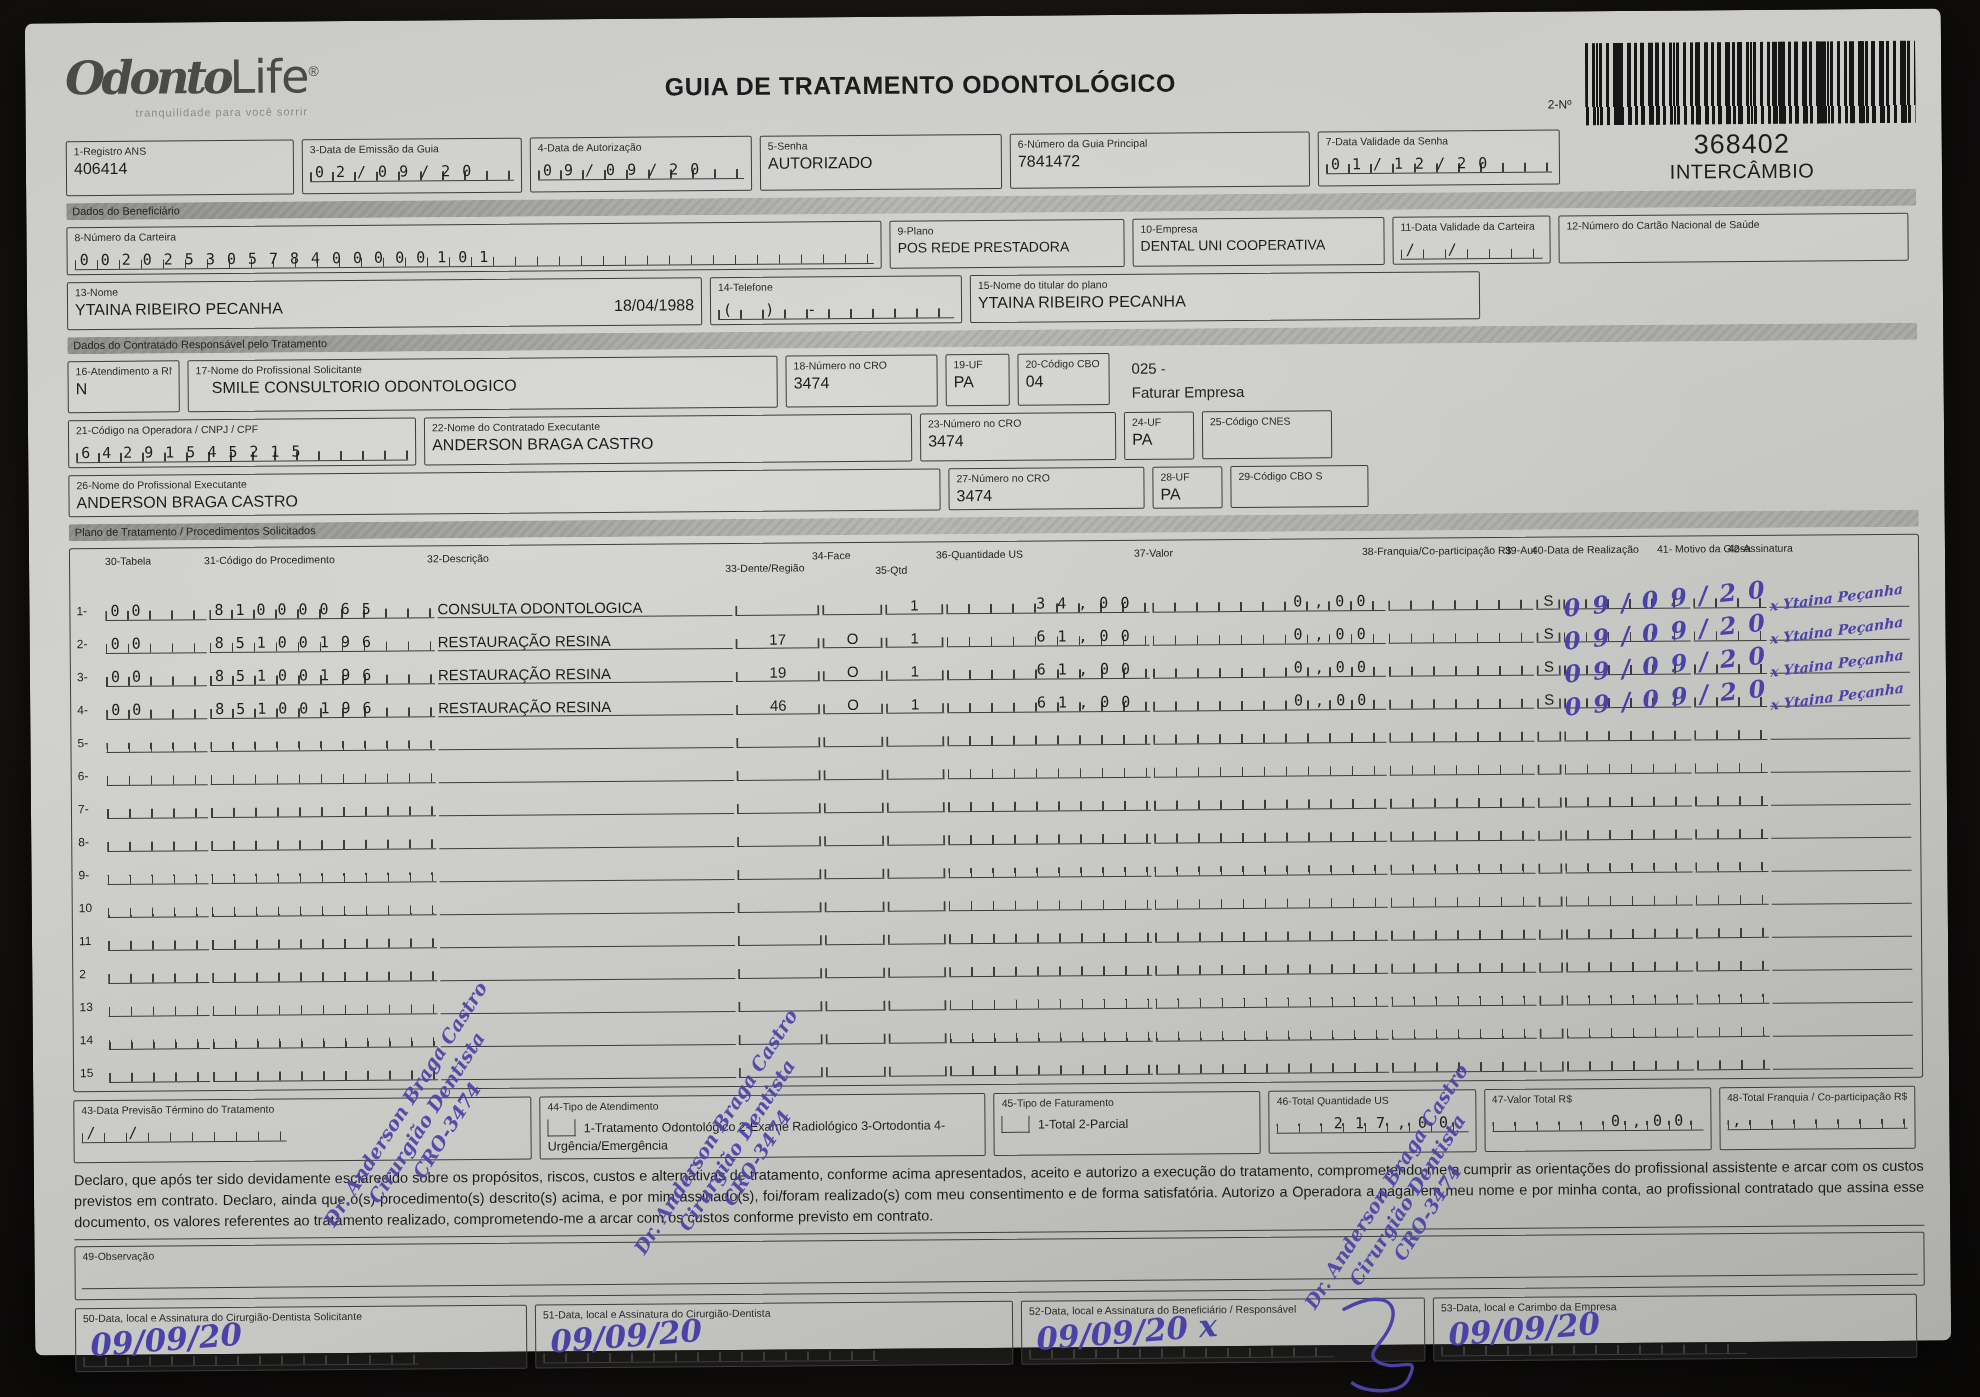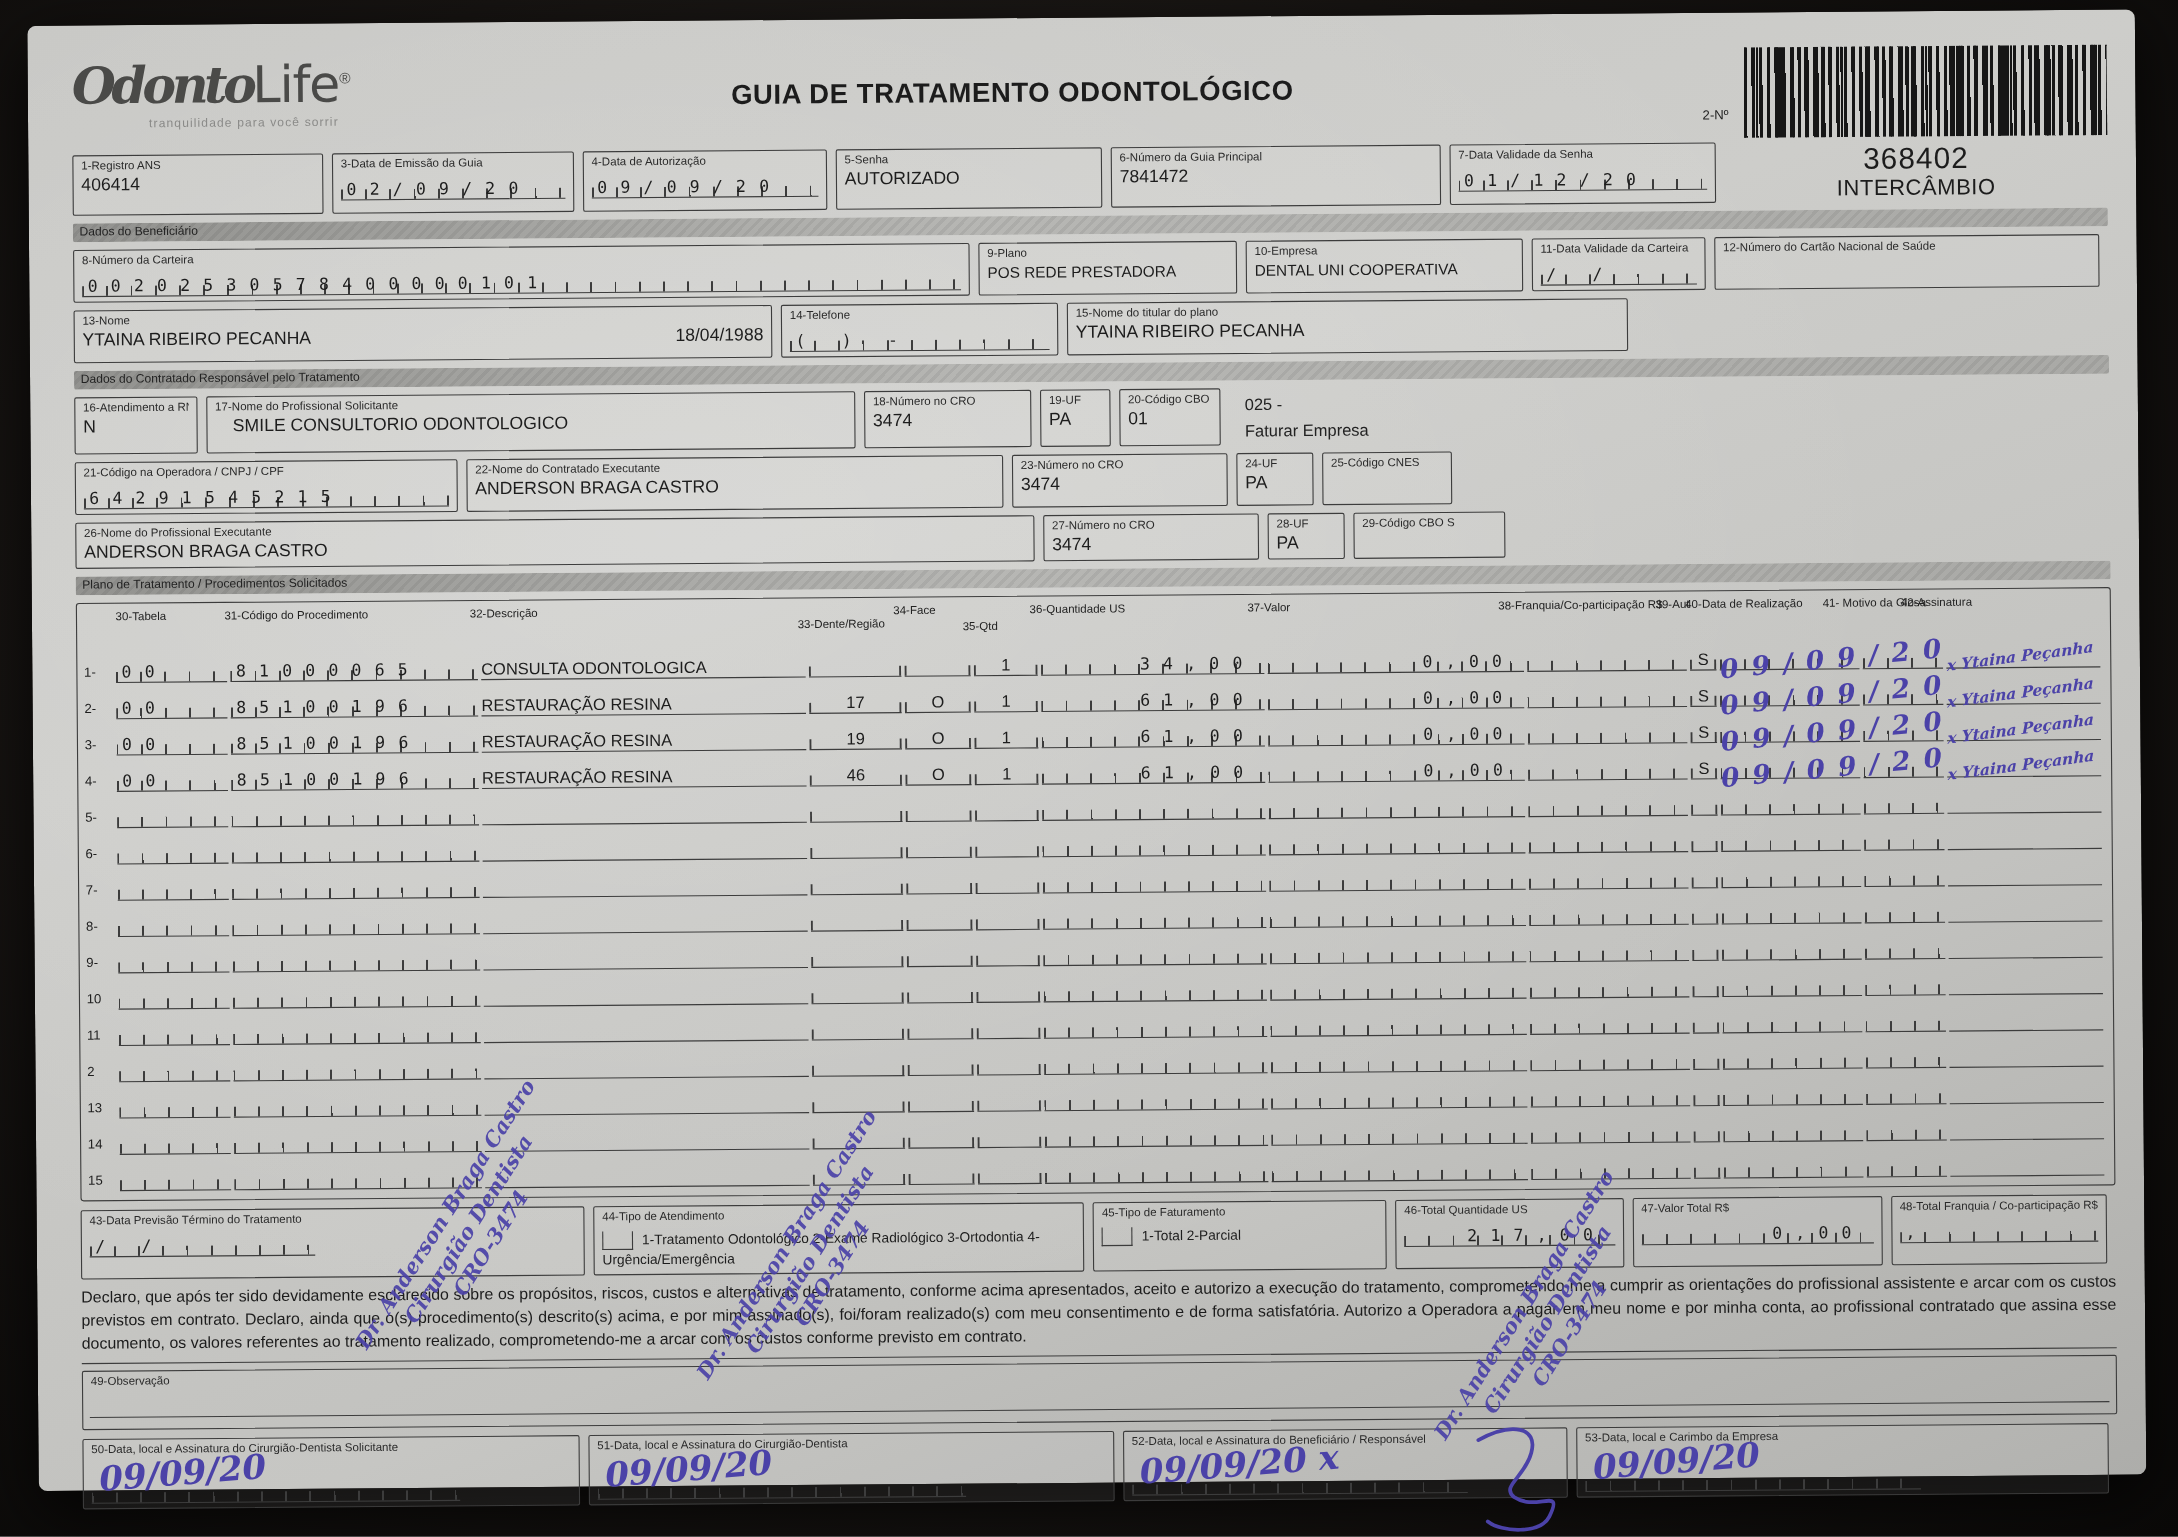--- a/index.html
+++ b/index.html
@@ -216,21 +216,21 @@
     <div class="fbox" style="width:152px">
       <div class="flabel">18-Número no CRO</div>
       <div class="fvalue">3474</div>
     </div>
     <div class="fbox" style="width:64px">
       <div class="flabel">19-UF</div>
       <div class="fvalue">PA</div>
     </div>
     <div class="fbox" style="width:92px">
       <div class="flabel">20-Código CBO S</div>
-      <div class="fvalue">01</div>
+      <div class="fvalue">04</div>
     </div>
     <div style="padding:4px 0 0 14px;font-size:15px;line-height:1.6">
       <div>025 -</div>
       <div>Faturar Empresa</div>
     </div>
   </div>
 
   <div class="frow">
     <div class="fbox" style="width:348px">
       <div class="flabel">21-Código na Operadora / CNPJ / CPF</div>
@@ -241,21 +241,21 @@
       <div class="fvalue">ANDERSON BRAGA CASTRO</div>
     </div>
     <div class="fbox" style="width:196px">
       <div class="flabel">23-Número no CRO</div>
       <div class="fvalue">3474</div>
     </div>
     <div class="fbox" style="width:70px">
       <div class="flabel">24-UF</div>
       <div class="fvalue">PA</div>
     </div>
-    <div class="fbox" style="width:118px">
+    <div class="fbox" style="width:130px">
       <div class="flabel">25-Código CNES</div>
       <div class="fvalue"></div>
     </div>
   </div>
 
   <div class="frow">
     <div class="fbox" style="width:872px">
       <div class="flabel">26-Nome do Profissional Executante</div>
       <div class="fvalue">ANDERSON BRAGA CASTRO</div>
     </div>

